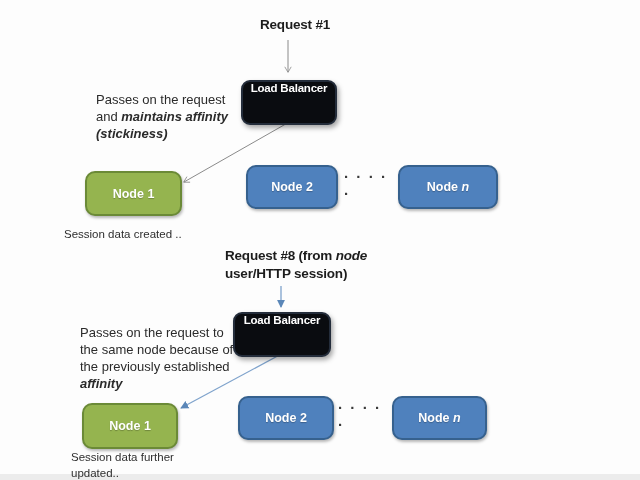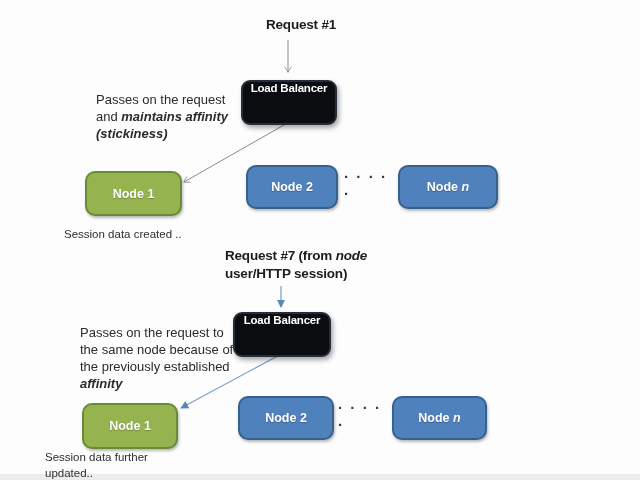--- a/index.html
+++ b/index.html
@@ -13,21 +13,21 @@
   .bottom-strip{position:absolute;left:0;right:0;bottom:0;height:6px;background:#ececec;}
   svg.overlay{position:absolute;inset:0;width:640px;height:480px;pointer-events:none;z-index:1;}
   .arrow-gray{stroke:var(--arrow-gray,#8a8a8a);stroke-width:1;fill:none;}
   .arrow-blue{stroke:var(--arrow-blue,#8aabd0);stroke-width:1.3;fill:none;}
 
   .request-title{
     position:absolute;z-index:2;
     font-weight:bold;font-size:13.5px;line-height:1.3;color:#1c1c1c;
     letter-spacing:-0.2px;
   }
-  .t1{left:216px;top:16px;width:170px;text-align:center;}
+  .t1{left:210px;top:16px;width:170px;text-align:center;}
   .t2{left:225px;top:247px;width:168px;text-align:left;}
   .em{font-style:italic;}
 
   .lb-box{
     position:absolute;z-index:2;
     background:var(--lb-bg,#0a0c10);
     border:2px solid #242d3b;
     border-radius:9px;
     box-shadow:2px 3px 5px rgba(0,0,0,0.35);
     display:flex;justify-content:center;
@@ -68,21 +68,21 @@
   }
   .note .bi{font-weight:bold;font-style:italic;}
   .note1{left:96px;top:91px;width:134px;}
   .note2{left:80px;top:324px;width:162px;}
 
   .caption{
     position:absolute;z-index:2;
     font-size:11.5px;line-height:1.35;color:#2e2e2e;margin-top:12px;
   }
   .cap1{left:64px;top:215px;width:170px;}
-  .cap2{left:45px;top:438px;width:118px;}
+  .cap2{left:71px;top:438px;width:118px;}
 </style>
 </head>
 <body>
 
 <div class="stage">
 
   <svg class="overlay">
     <defs>
       <marker id="ah-gray" viewBox="0 0 10 10" refX="7.5" refY="5" markerWidth="8" markerHeight="8" orient="auto-start-reverse">
         <path d="M1,1 L8,5 L1,9" fill="none" stroke="#8a8a8a" stroke-width="1"></path>
@@ -113,21 +113,21 @@
     </div>
   <div class="dots da">
       <span>. . . . .</span>
     </div>
   <div class="node node-blue nna">
       <span><span>Node </span><span class="em">n</span></span>
     </div>
 
   <div class="caption cap1"><span>Session data created ..</span></div>
 
-  <div class="request-title t2"><span>Request #7 (from </span><span class="em">node</span><span> user/HTTP session)</span></div>
+  <div class="request-title t2"><span>Request #8 (from </span><span class="em">node</span><span> user/HTTP session)</span></div>
 
   <div class="note note2"><span>Passes on the request to the same node because of the previously established </span><span class="bi">affinity</span></div>
 
   <div class="lb-box lb2">
       <span>Load Balancer</span>
     </div>
 
   <div class="node node-green n1b">
       <span>Node 1</span>
     </div>

